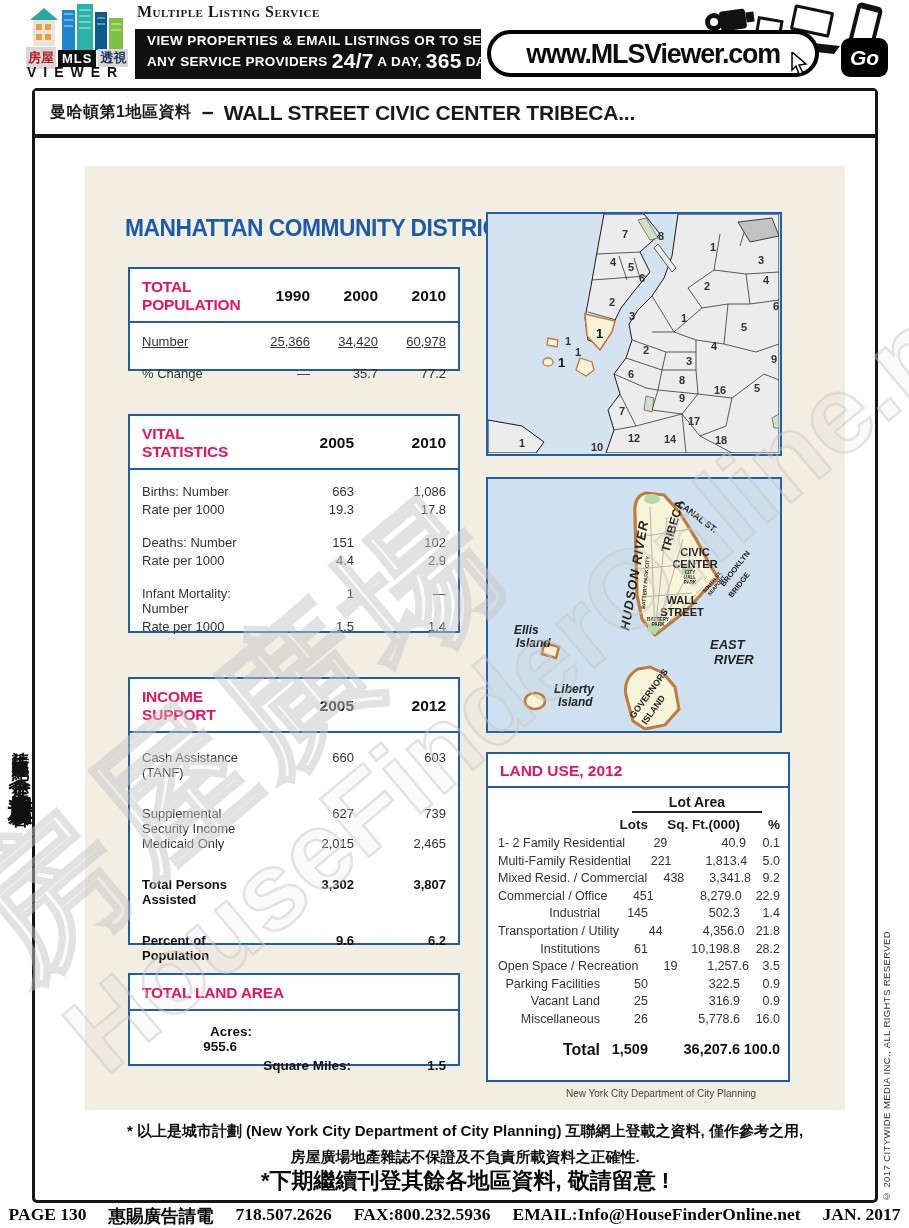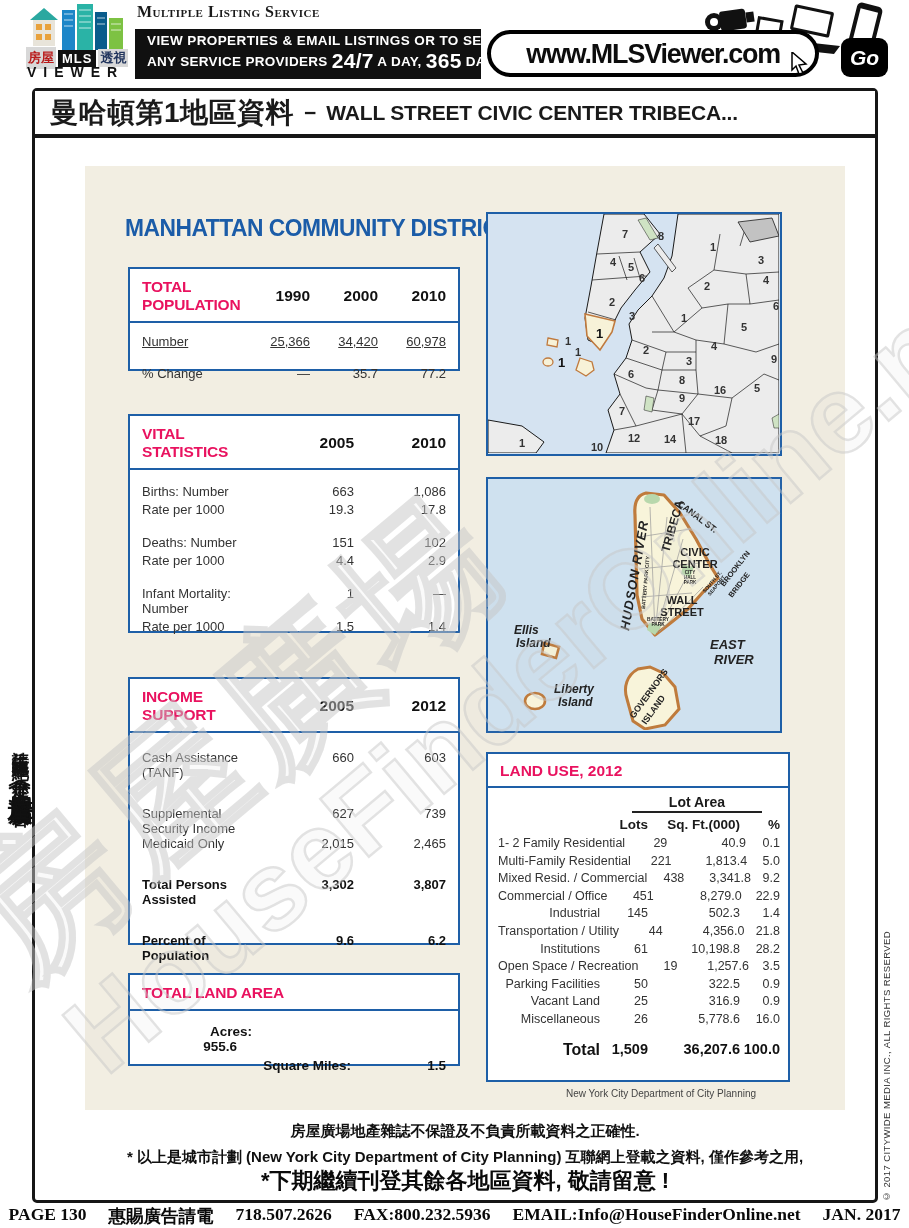--- a/index.html
+++ b/index.html
@@ -21,21 +21,21 @@
   .banner .big { font-size:21px; vertical-align:-2px; }
   .urlpill { position:absolute; left:487px; top:30px; width:332px; height:47px; border:4px solid #000; border-radius:26px; background:#fff; display:flex; align-items:center; justify-content:center; }
   .urltxt { font-size:28px; font-weight:bold; letter-spacing:-1.2px; color:#0d0d0d; transform:scaleX(.96); white-space:nowrap; }
   .gobtn { position:absolute; left:841px; top:38px; width:47px; height:39px; background:#000; border-radius:9px; color:#fff; font-weight:bold; font-style:italic; font-size:21px; display:flex; align-items:center; justify-content:center; }
   .devices { position:absolute; left:700px; top:0px; }
   .cursor-ico { position:absolute; left:790px; top:52px; }
 
   
   .frame { position:absolute; left:32px; top:88px; width:846px; height:1115px; border:3px solid #161616; border-radius:5px; background:#fff; }
   .titlebar { position:absolute; left:35px; top:91px; width:840px; height:47px; border-bottom:4px solid #161616; display:flex; align-items:center; padding-left:15px; gap:10px; background:#fff; z-index:2; }
-  .titlebar .cn { font-size:28px; font-weight:bold; letter-spacing:.5px; }
+  .titlebar .cn { font-size:16px; font-weight:bold; letter-spacing:.5px; }
   .titlebar .dash { font-size:21px; font-weight:bold; }
   .titlebar .en { font-size:21px; font-weight:bold; letter-spacing:-.2px; }
 
   .panel { position:absolute; left:85px; top:166px; width:760px; height:944px; background:#f2eee2; }
 
   .heading { position:absolute; left:125px; top:214px; font-size:24px; font-weight:800; color:#1b5ca8; letter-spacing:-.5px; transform:scaleX(.95); transform-origin:left; white-space:nowrap; }
 
   
   .dtable { position:absolute; background:#fff; border:2px solid #1e5fa7; }
   .t-head { display:flex; align-items:center; padding:9px 12px 7px 12px; border-bottom:2px solid #1e5fa7; }
@@ -521,22 +521,22 @@
   <div class="lu-total">
     <span class="lu-l" style="font-size:16px;">Total</span>
     <span class="lu-1">1,509</span>
     <span class="lu-2">36,207.6</span>
     <span class="lu-3">100.0</span>
   </div>
 </div>
 <div class="lu-src">New York City Department of City Planning</div>
 
 <div class="disc">
+  <div>* 以上是城市計劃 (New York City Department of City Planning) 互聯網上登載之資料, 僅作參考之用,</div>
   <div>房屋廣場地產雜誌不保證及不負責所載資料之正確性.</div>
-  <div>* 以上是城市計劃 (New York City Department of City Planning) 互聯網上登載之資料, 僅作參考之用,</div>
 </div>
 <div class="notice">*下期繼續刊登其餘各地區資料, 敬請留意 !</div>
 
 <div class="sideL">
   <span>請告訴地產經紀: 你是從</span><span class="book">《房屋廣場》</span><span>雜誌看見此廣告 !</span>
 </div>
 <div class="sideR">© 2017 CITYWIDE MEDIA INC., ALL RIGHTS RESERVED</div>
 
 <div class="foot">
   <span>PAGE 130</span>

